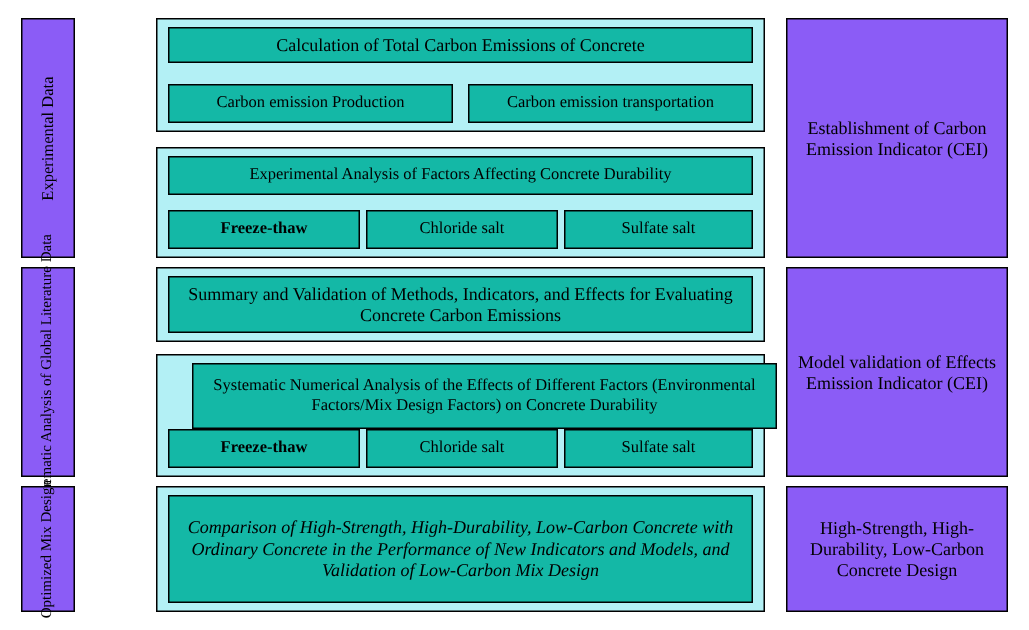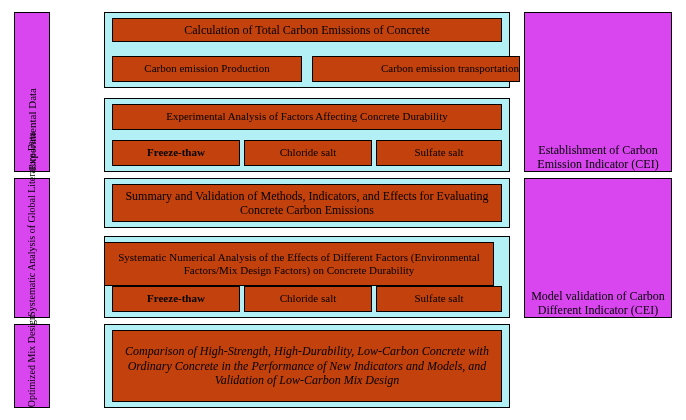--- a/index.html
+++ b/index.html
@@ -26,21 +26,21 @@
     border: 1px solid #000000;
     background: #b3f0f5;
     display: flex;
     align-items: center;
     justify-content: center;
     text-align: center;
     line-height: 1.18;
     position: absolute;
   }
 
-  .cyan { background: #d946ef; align-items: flex-end; }
+  .cyan { background: #8b5cf6; }
   .orange { background: #f5a000; font-weight: bold; }
 
   .vert-label {
     writing-mode: vertical-rl;
     transform: rotate(180deg);
     white-space: nowrap;
   }
 
   .f11 { font-size: 11px; }
   .f10 { font-size: 10px; }
@@ -65,45 +65,45 @@
   }
   #grp-1 { left: 104px; top: 12px;  width: 406px; height: 76px; }
   #grp-2 { left: 104px; top: 98px;  width: 406px; height: 74px; }
   #grp-3 { left: 104px; top: 178px; width: 406px; height: 50px; }
   #grp-4 { left: 104px; top: 236px; width: 406px; height: 82px; }
   #grp-5 { left: 104px; top: 324px; width: 406px; height: 84px; }
 
   .inner {
     box-sizing: border-box;
     border: 1px solid #000000;
-    background: #c2410c;
+    background: #14b8a6;
     display: flex;
     align-items: center;
     justify-content: center;
     text-align: center;
     line-height: 1.2;
     position: absolute;
   }
 
   
   #b-total      { left: 112px; top: 18px;  width: 390px; height: 24px; }
   #b-prod       { left: 112px; top: 56px;  width: 190px; height: 26px; }
-  #b-trans      { left: 312px; top: 56px;  width: 208px; height: 26px; justify-content: flex-end; }
+  #b-trans      { left: 312px; top: 56px;  width: 190px; height: 26px; }
 
   
   #b-expanal    { left: 112px; top: 104px; width: 390px; height: 26px; align-items: center; }
   #b-ft-1       { left: 112px; top: 140px; width: 128px; height: 26px; }
   #b-cl-1       { left: 244px; top: 140px; width: 128px; height: 26px; }
   #b-su-1       { left: 376px; top: 140px; width: 126px; height: 26px; }
 
   
   #b-summary    { left: 112px; top: 184px; width: 390px; height: 38px; }
 
   
-  #b-sysnum     { left: 104px; top: 242px; width: 390px; height: 44px; }
+  #b-sysnum     { left: 128px; top: 242px; width: 390px; height: 44px; }
   #b-ft-2       { left: 112px; top: 286px; width: 128px; height: 26px; }
   #b-cl-2       { left: 244px; top: 286px; width: 128px; height: 26px; }
   #b-su-2       { left: 376px; top: 286px; width: 126px; height: 26px; }
 
   
   #b-compare    { left: 112px; top: 330px; width: 390px; height: 72px; font-style: italic; }
 </style>
 </head>
 <body>
 
@@ -165,16 +165,19 @@
 
   <div class="group" id="grp-5"></div>
   <div class="inner cyan f12" id="b-compare">
     <span>Comparison of High-Strength, High-Durability, Low-Carbon Concrete with Ordinary Concrete in the Performance of New Indicators and Models, and Validation of Low-Carbon Mix Design</span>
   </div>
 
   <div class="box cyan f12" id="right-est">
     <span>Establishment of Carbon Emission Indicator (CEI)</span>
   </div>
   <div class="box cyan f12" id="right-val">
-    <span>Model validation of Carbon Different Indicator (CEI)</span>
+    <span>Model validation of Effects Emission Indicator (CEI)</span>
+  </div>
+  <div class="box cyan f12" id="right-des">
+    <span>High-Strength, High-Durability, Low-Carbon Concrete Design</span>
   </div>
 
 </div>
 
 </body></html>

